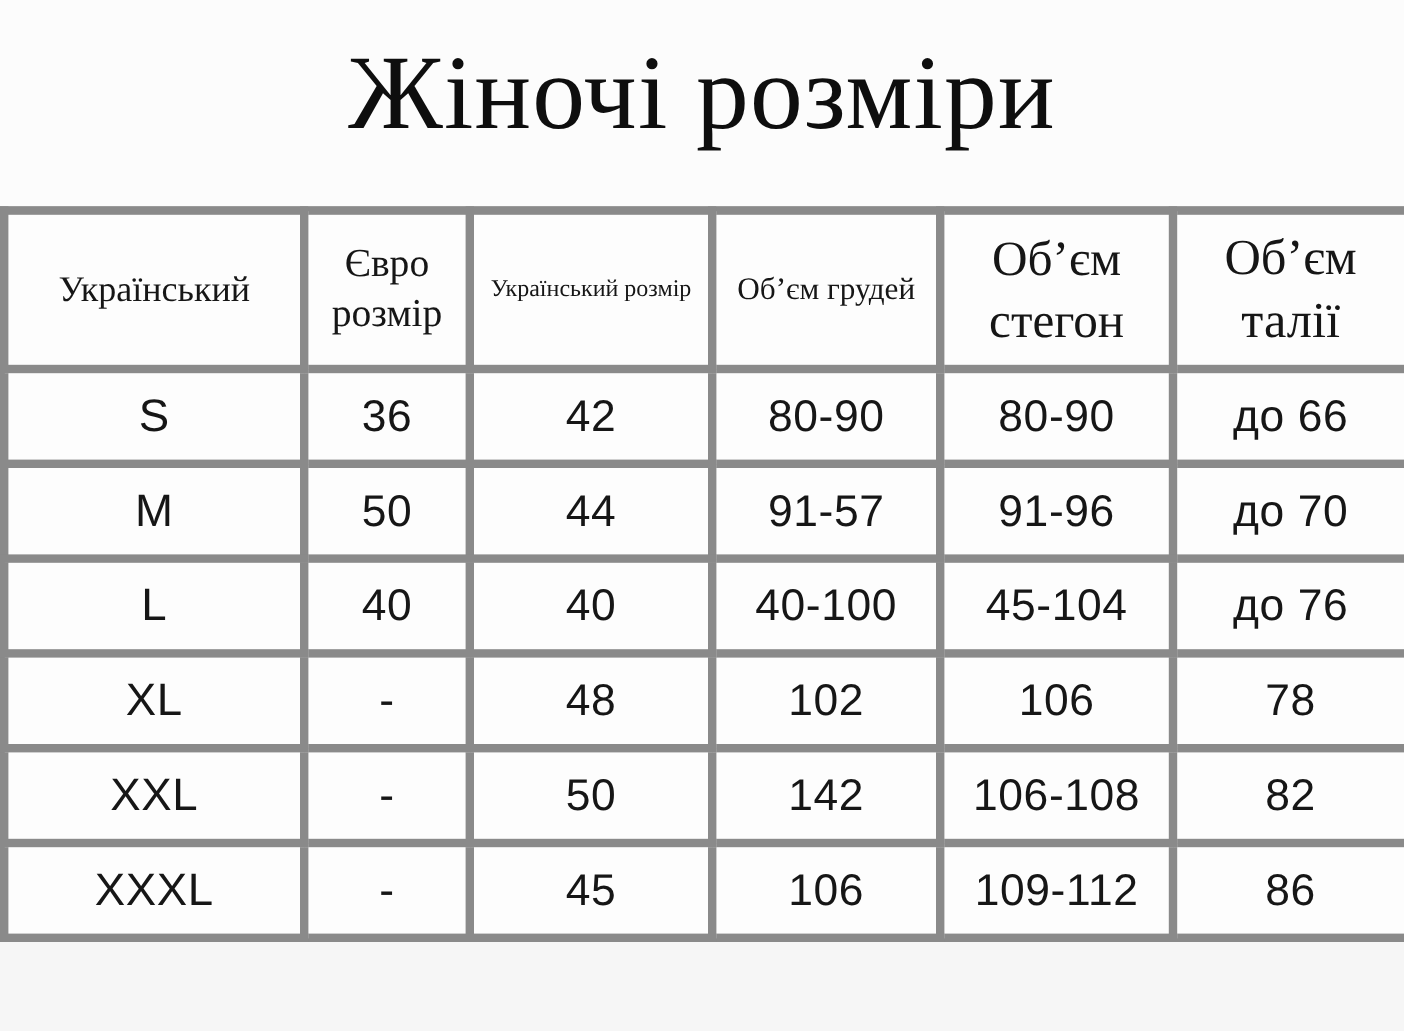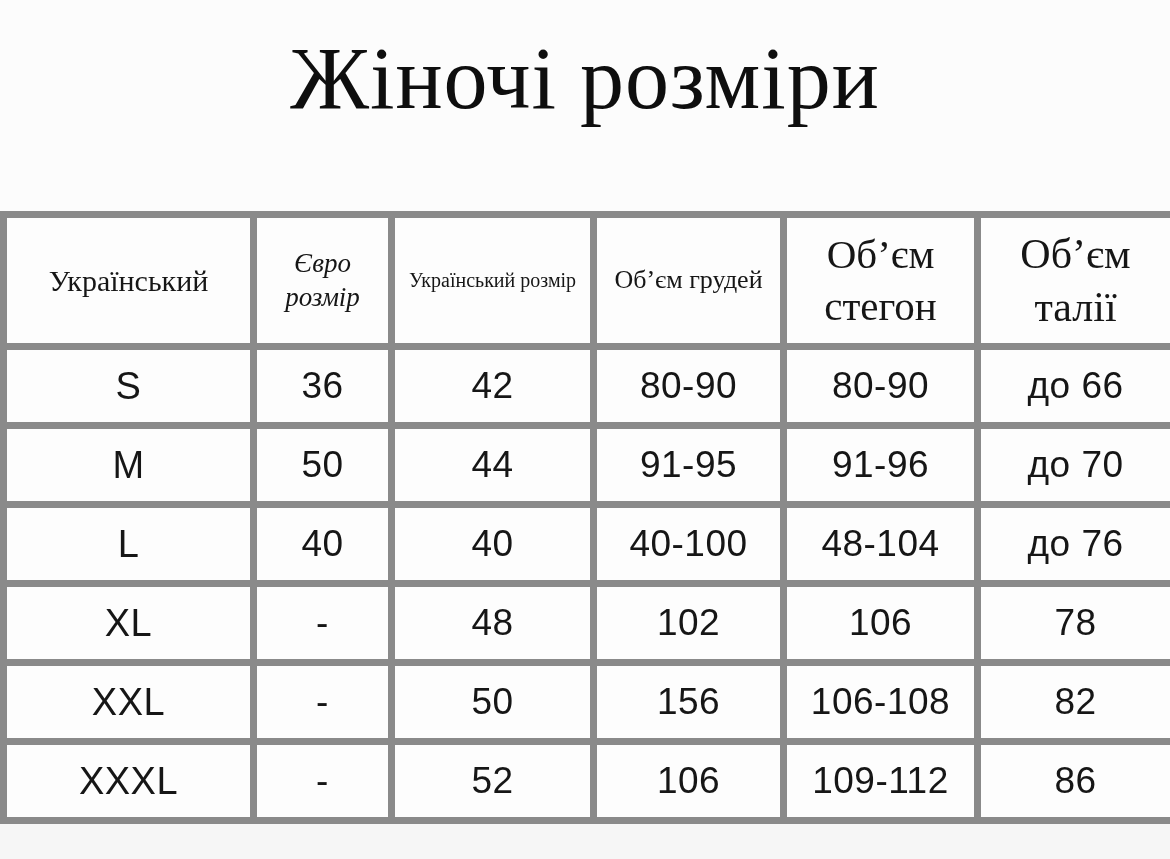--- a/index.html
+++ b/index.html
@@ -7,21 +7,21 @@
     padding: 0;
     width: 1170px;
     height: 859px;
     overflow: hidden;
     background: #f6f6f6;
     font-family: "Liberation Serif", serif;
   }
   .title-section {
     background: #fcfcfc;
     width: 1170px;
-    height: 211px;
+    height: 172px;
     box-sizing: border-box;
     padding-top: 30px;
   }
   h1.page-title {
     margin: 0;
     text-align: center;
     font-family: "Liberation Serif", serif;
     font-weight: 400;
     font-size: 88px;
     line-height: 1.12;
@@ -42,21 +42,21 @@
     vertical-align: middle;
     padding: 0 4px;
     box-sizing: border-box;
     color: #161616;
   }
   table.size-table thead tr { height: 132px; }
   table.size-table tbody tr { height: 79px; }
   
   th { font-family: "Liberation Serif", serif; font-weight: 400; line-height: 1.25; }
   th:nth-child(1) { font-size: 30px; }
-  th:nth-child(2) { font-size: 27px; font-style: italic; }
+  th:nth-child(2) { font-size: 33px; }
   th:nth-child(3) { font-size: 20px; }
   th:nth-child(4) { font-size: 26px; }
   th:nth-child(5) { font-size: 41px; }
   th:nth-child(6) { font-size: 42px; }
   
   td {
     font-family: "Liberation Sans", sans-serif;
     font-size: 37px;
     font-weight: 400;
     letter-spacing: 0.5px;
@@ -96,50 +96,50 @@
         <td>36</td>
         <td>42</td>
         <td>80-90</td>
         <td>80-90</td>
         <td>до 66</td>
       </tr>
       <tr>
         <td>M</td>
         <td>50</td>
         <td>44</td>
-        <td>91-95</td>
+        <td>91-57</td>
         <td>91-96</td>
         <td>до 70</td>
       </tr>
       <tr>
         <td>L</td>
         <td>40</td>
         <td>40</td>
         <td>40-100</td>
-        <td>48-104</td>
+        <td>45-104</td>
         <td>до 76</td>
       </tr>
       <tr>
         <td>XL</td>
         <td>-</td>
         <td>48</td>
         <td>102</td>
         <td>106</td>
         <td>78</td>
       </tr>
       <tr>
         <td>XXL</td>
         <td>-</td>
         <td>50</td>
-        <td>156</td>
+        <td>142</td>
         <td>106-108</td>
         <td>82</td>
       </tr>
       <tr>
         <td>XXXL</td>
         <td>-</td>
-        <td>52</td>
+        <td>45</td>
         <td>106</td>
         <td>109-112</td>
         <td>86</td>
       </tr>
     </tbody>
 </table>
 
 </body></html>

